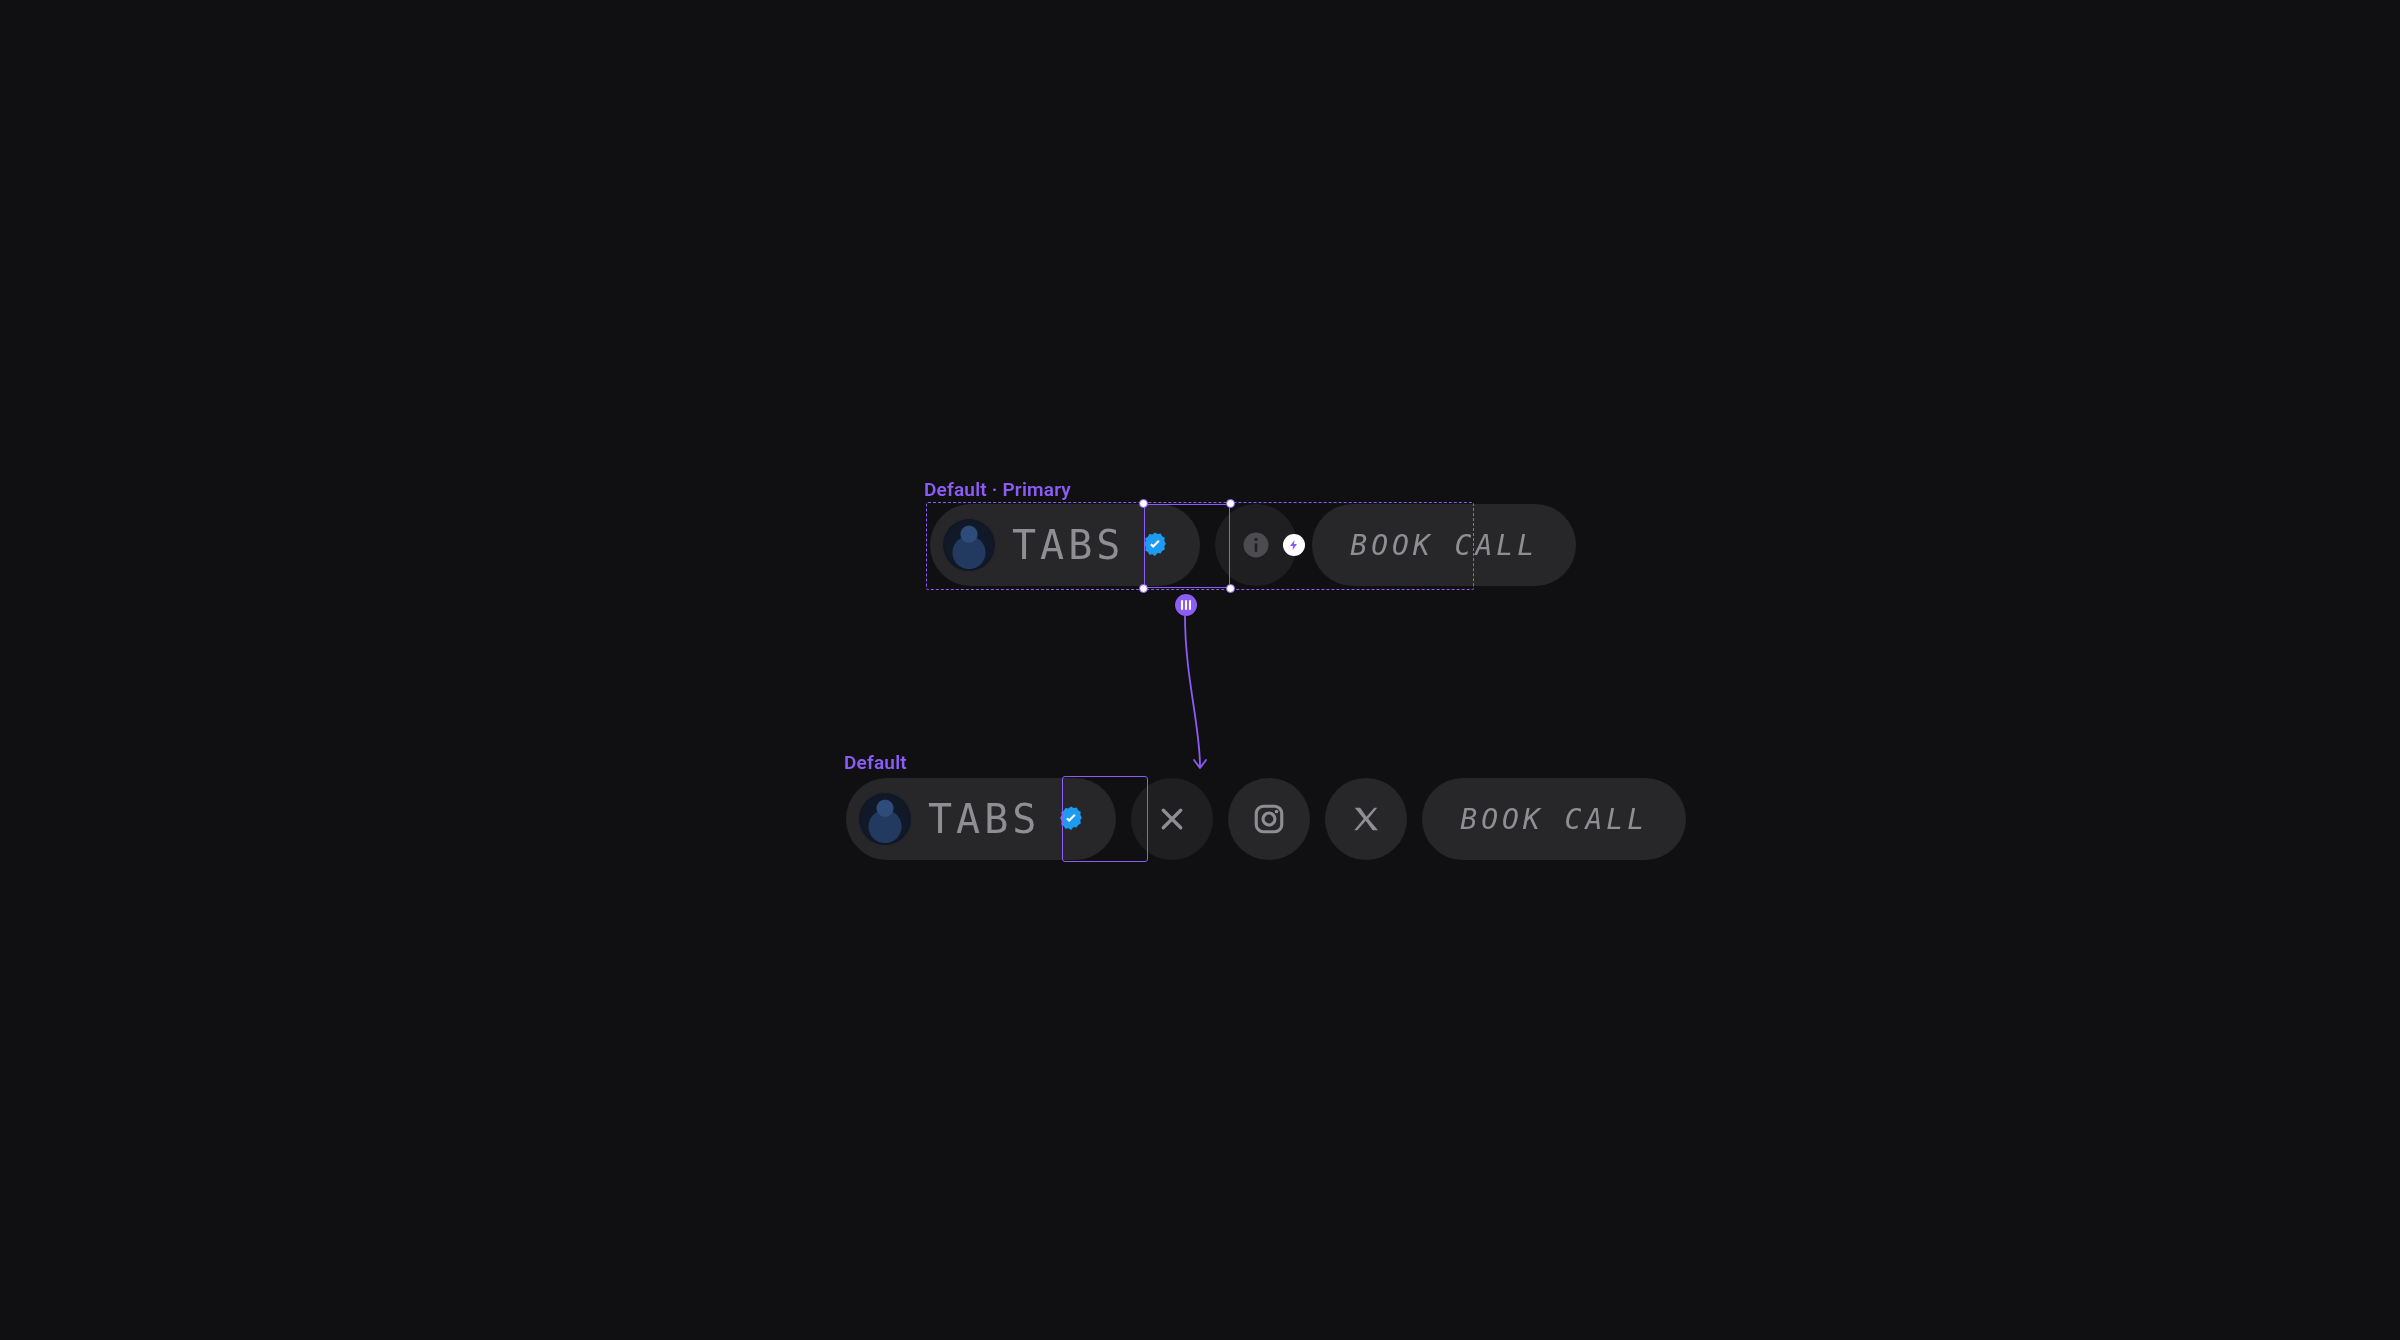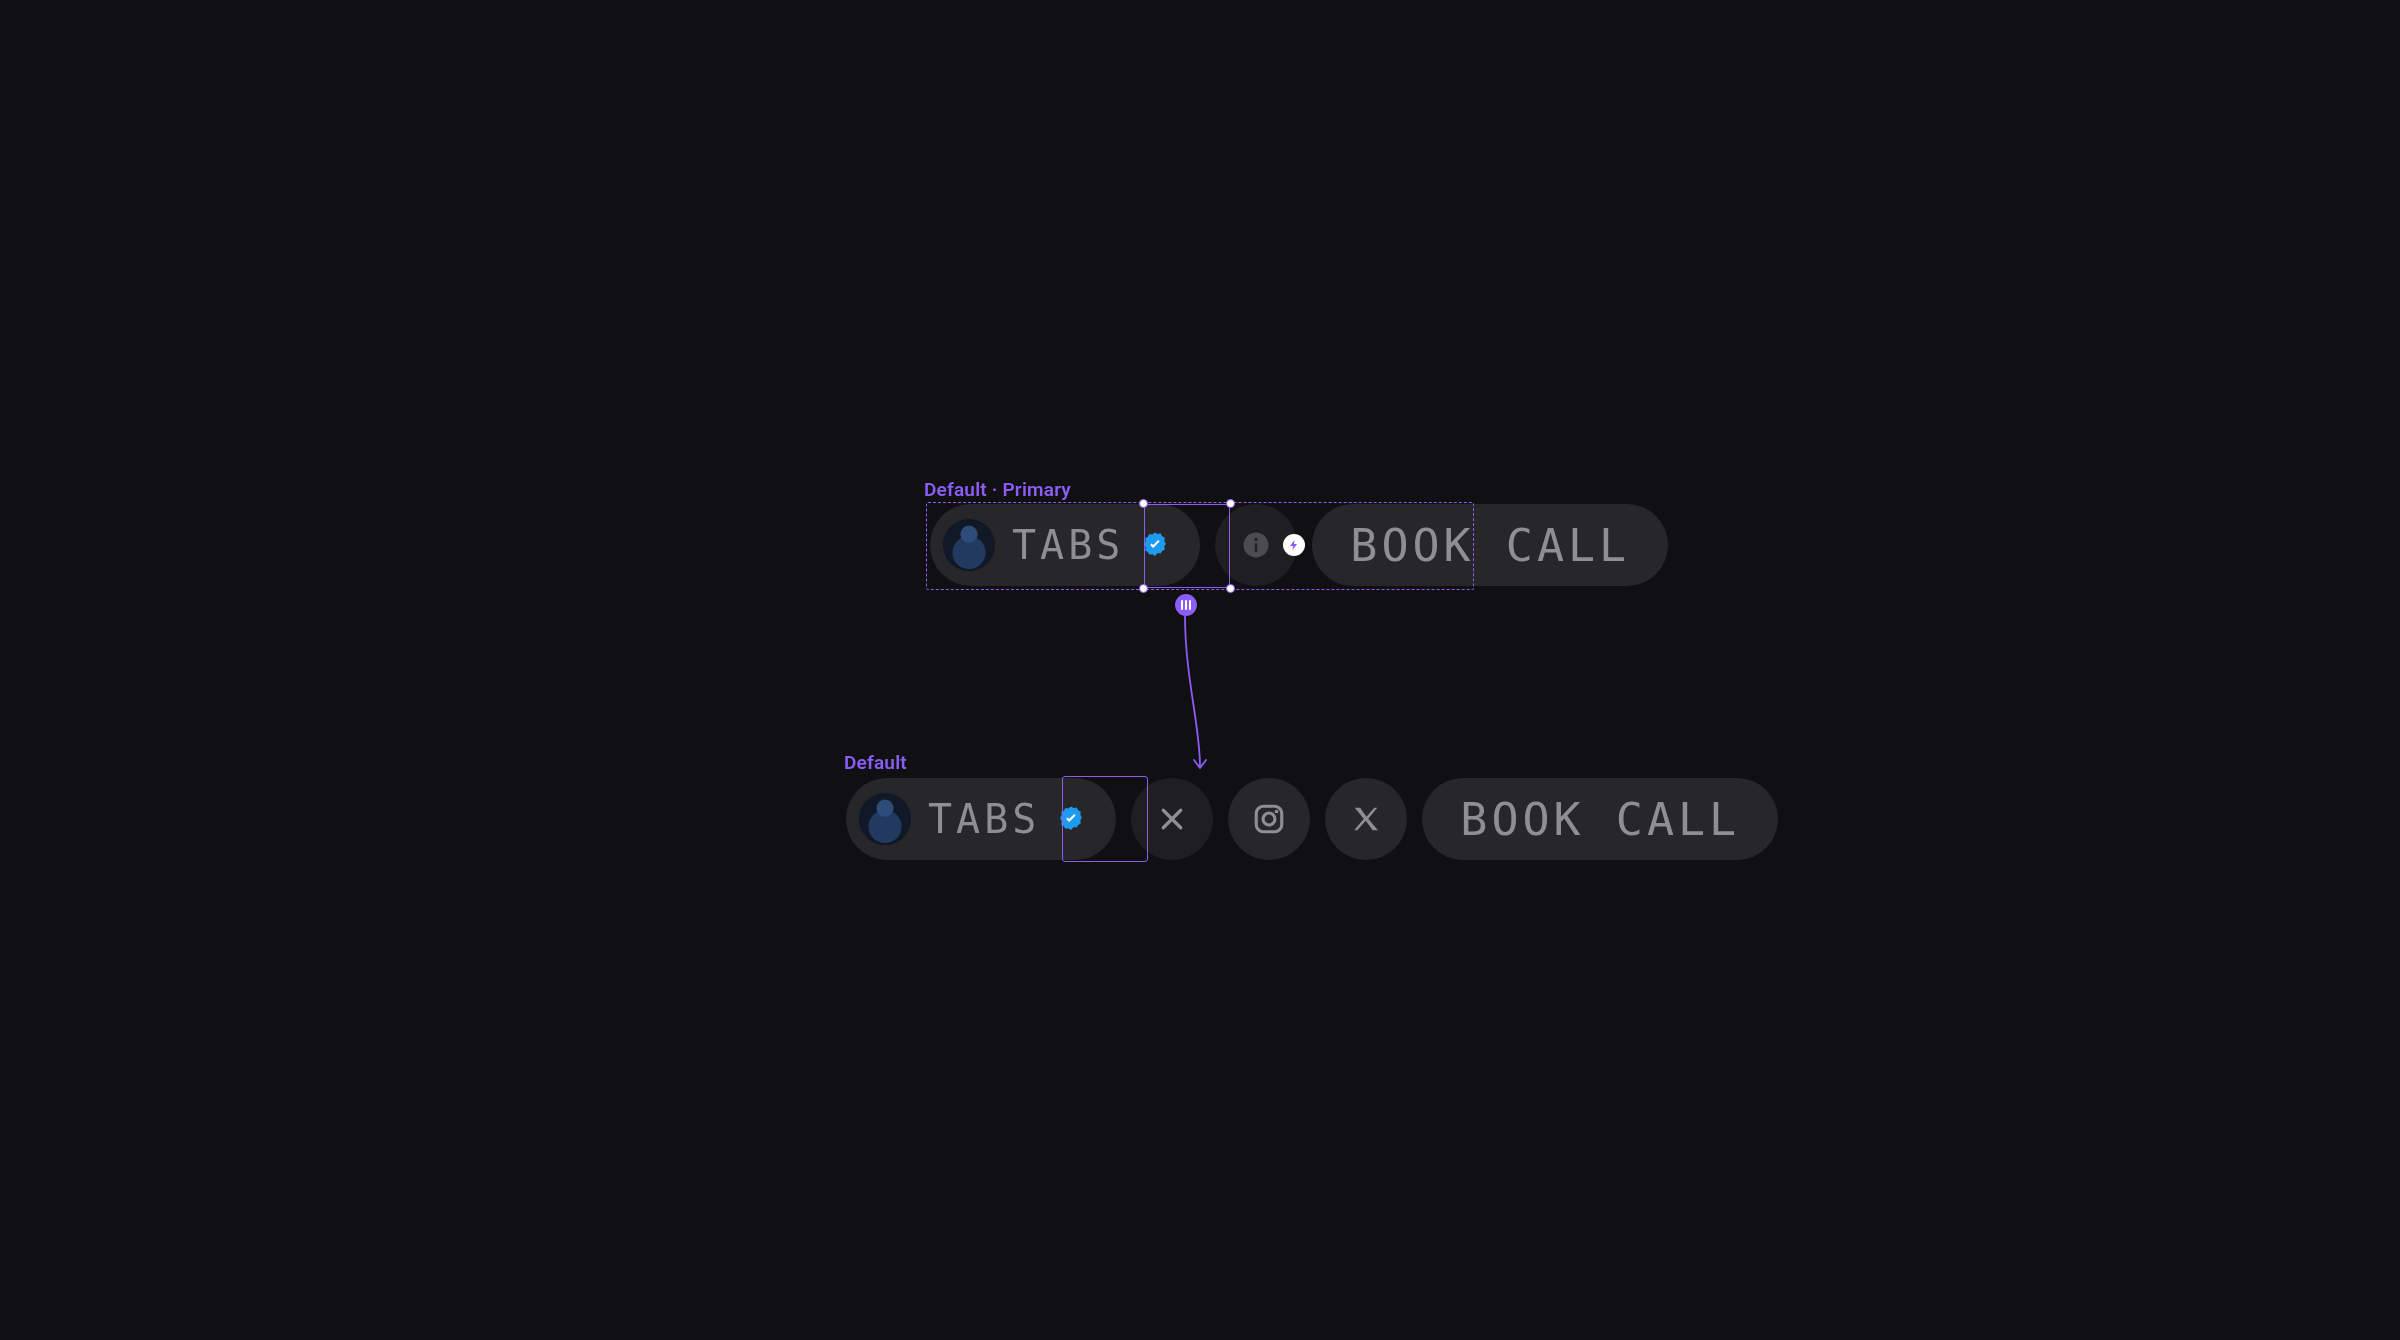--- a/index.html
+++ b/index.html
@@ -63,25 +63,26 @@
     background:
       radial-gradient(circle at 50% 30%, #2e4c7a 8px, transparent 9px),
       radial-gradient(circle at 50% 64%, #223a60 16px, transparent 17px),
       radial-gradient(circle at 50% 50%, #111827 60%, #0a0a0c 100%);
     box-shadow: inset 0 0 0 1px #2a2a30;
   }
   .verified{width:30px;height:30px;position:relative;}
   .verified svg{width:30px;height:30px;display:block;}
   .cta-text{
     color:var(--text-grey);
-    font-size:45px;
+    font-size:28px;
     font-weight:500;
     letter-spacing:4px;
     padding:0 38px;
     white-space:nowrap;
+    font-style:italic;
   }
   .icon-grey{ fill:#8f8f93; }
   .icon-stroke{ stroke:#8f8f93; fill:none; }
 
   
   .row1{ left:458px; top:240px; }
   .row1 .pill{ height:82px; }
   .info-pill{ width:82px; }
   
   .sel-outer{

